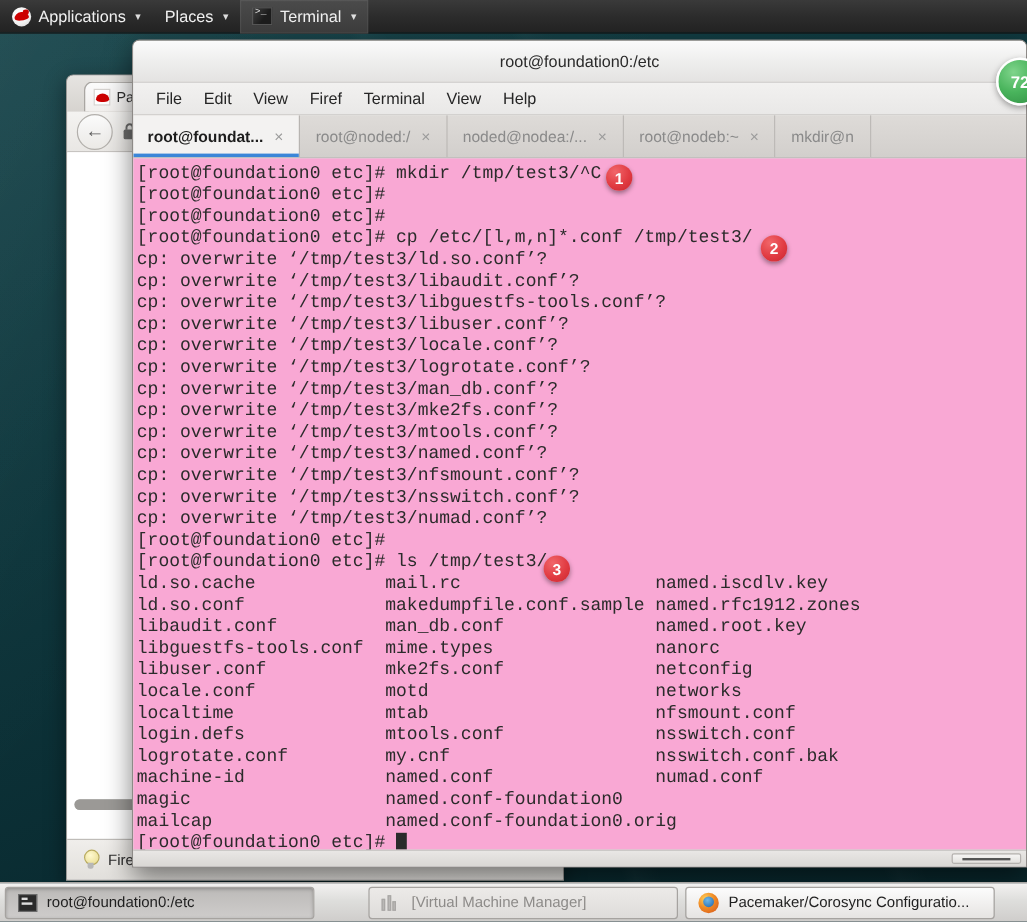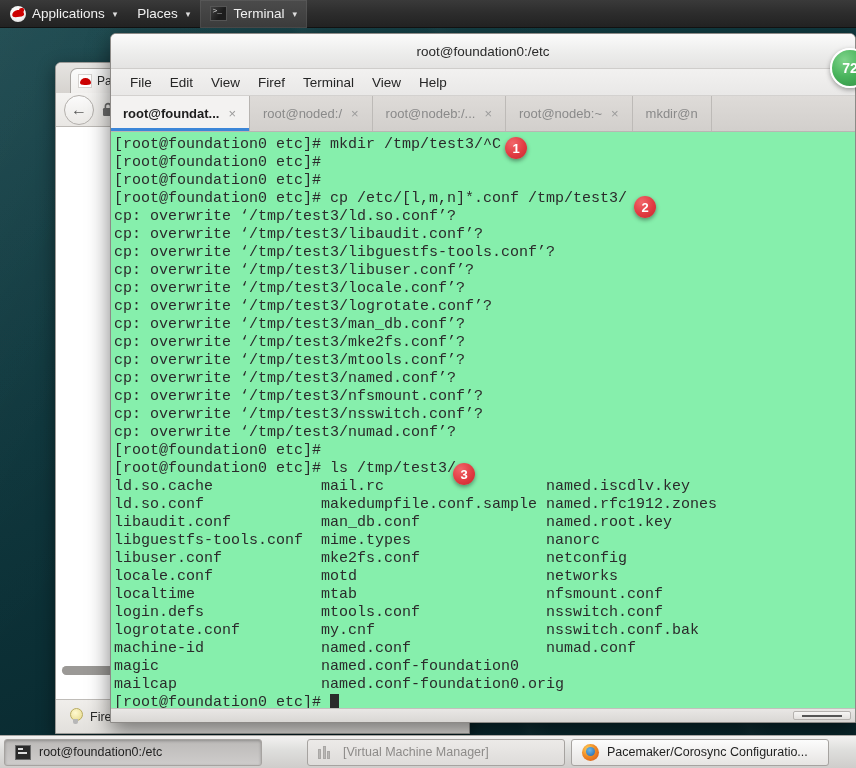--- a/index.html
+++ b/index.html
@@ -209,21 +209,21 @@
     background:#f3f2f1; color:#1d1d1d; font-weight:bold;
     border-right:1px solid #b7b4b1;
     padding-left:12px;
   }
   .tab.active:after{
     content:""; position:absolute; left:0; right:0; bottom:0; height:3px;
     background:#3b86d8;
   }
   .tab .tab-close{ font-size:13px; color:#9b9b9b; font-weight:normal;}
   #term-screen{
-    flex:1; background:#86efac; position:relative;
+    flex:1; background:#f9a8d4; position:relative;
     padding:4px 0 0 2px; overflow:hidden;
   }
   #term-text{
     font-family:"Liberation Mono","DejaVu Sans Mono",monospace;
     font-size:15px; line-height:18.02px; color:#2b2b2b;
     white-space:pre; padding-left:1px;
   }
   .cursor-block{
     display:inline-block; width:9px; height:15px;
     background:#2b2b2b; vertical-align:-3px;
@@ -390,21 +390,21 @@
   <div id="term-tabbar">
     <div class="tab active">
       <span>root@foundat...</span>
       <span class="tab-close">×</span>
     </div>
     <div class="tab">
       <span>root@noded:/</span>
       <span class="tab-close">×</span>
     </div>
     <div class="tab">
-      <span>root@nodeb:/...</span>
+      <span>noded@nodea:/...</span>
       <span class="tab-close">×</span>
     </div>
     <div class="tab">
       <span>root@nodeb:~</span>
       <span class="tab-close">×</span>
     </div>
     <div class="tab">
       <span>mkdir@n</span>
     </div>
   </div>

